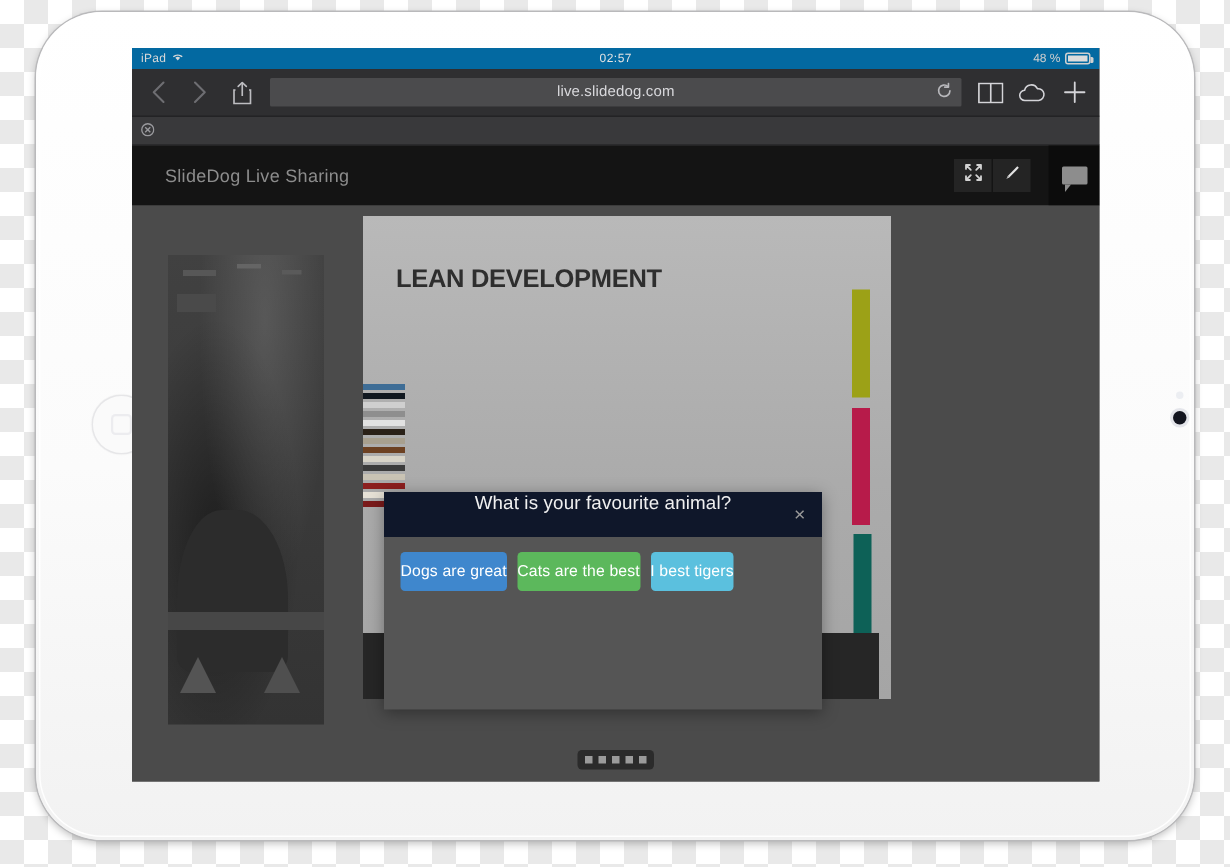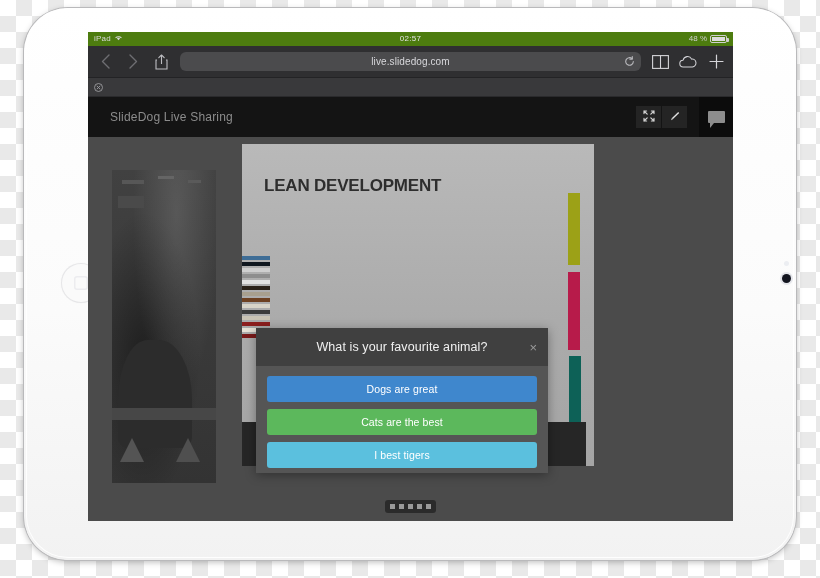--- a/index.html
+++ b/index.html
@@ -44,21 +44,21 @@
   }
 
   
   .screen{
     position:absolute;left:64px;top:24px;width:645px;height:489px;
     background:#4b4b4b;overflow:hidden;
   }
 
   
   .statusbar{
-    height:14px;background:#4d7c0f;color:#cfcfcf;font-size:8px;line-height:14px;
+    height:14px;background:#0369a1;color:#cfcfcf;font-size:8px;line-height:14px;
     display:flex;align-items:flex-end;padding:0 6px;position:relative;
   }
   .sb-left{display:flex;align-items:center;gap:3px;}
   .sb-ipad{font-size:8px;letter-spacing:.2px;color:#d8d8d8;}
   .wifi{display:inline-block;}
   .sb-time{position:absolute;left:0;right:0;text-align:center;font-size:8px;font-weight:normal;color:#e4e4e4;letter-spacing:.3px;}
   .sb-right{margin-left:auto;display:flex;align-items:center;gap:3px;z-index:2;}
   .battery{
     width:17px;height:8px;border:1px solid #d0d0d0;border-radius:2px;position:relative;
     box-sizing:border-box;
@@ -67,21 +67,21 @@
   .battery:after{content:"";position:absolute;right:-3px;top:2px;width:2px;height:4px;background:#d0d0d0;border-radius:0 1px 1px 0;}
 
   
   .toolbar{
     height:31px;background:#2f2f31;display:flex;align-items:center;padding:0 8px;gap:10px;
     border-bottom:1px solid #232325;
   }
   .tb-icon{width:18px;height:18px;display:flex;align-items:center;justify-content:center;color:#8f8f93;}
   .tb-icon svg{display:block;}
   .urlbar{
-    flex:1;height:19px;background:#4b4b4d;border-radius:6px;display:flex;align-items:center;
+    flex:1;height:19px;background:#4b4b4d;border-radius:1px;display:flex;align-items:center;
     justify-content:center;position:relative;padding:0 28px;
   }
   .urltext{font-size:10px;color:#d8d8dc;letter-spacing:.1px;}
   .reload{position:absolute;right:6px;top:50%;transform:translateY(-50%);color:#b8b8bc;}
 
   
   .tabbar{
     height:18px;background:#39393b;display:flex;align-items:center;position:relative;
     border-bottom:1px solid #2a2a2c;
   }
@@ -156,25 +156,25 @@
     display:flex;align-items:center;justify-content:center;
   }
   .synctext{font-size:10px;color:#a6a6a6;letter-spacing:.1px;}
 
   
   .poll{
     position:absolute;left:168px;top:191px;width:292px;height:145px;background:#555555;
     box-shadow:0 2px 10px rgba(0,0,0,.35);
   }
   .poll-head{
-    height:38px;background:#404040;display:flex;align-items:center;justify-content:center;position:relative;
+    height:30px;background:#0f172a;display:flex;align-items:flex-start;justify-content:center;position:relative;
   }
   .poll-q{font-size:12.5px;color:#f0f0f0;letter-spacing:.1px;}
   .poll-x{position:absolute;right:11px;top:50%;transform:translateY(-50%);font-size:13px;color:#9a9a9a;line-height:1;}
-  .poll-opts{padding:10px 11px 0 11px;display:flex;flex-direction:column;gap:7px;}
+  .poll-opts{padding:10px 11px 0 11px;display:flex;gap:7px;}
   .opt{
     height:26px;border-radius:3px;display:flex;align-items:center;justify-content:center;
     font-size:10.5px;color:#ffffff;letter-spacing:.1px;
   }
 
   
   .dots{
     position:absolute;left:0;right:0;bottom:10px;display:flex;justify-content:center;
   }
   .dots .pill{background:#2b2b2b;border-radius:3px;padding:4px 5px;display:flex;gap:4px;}

